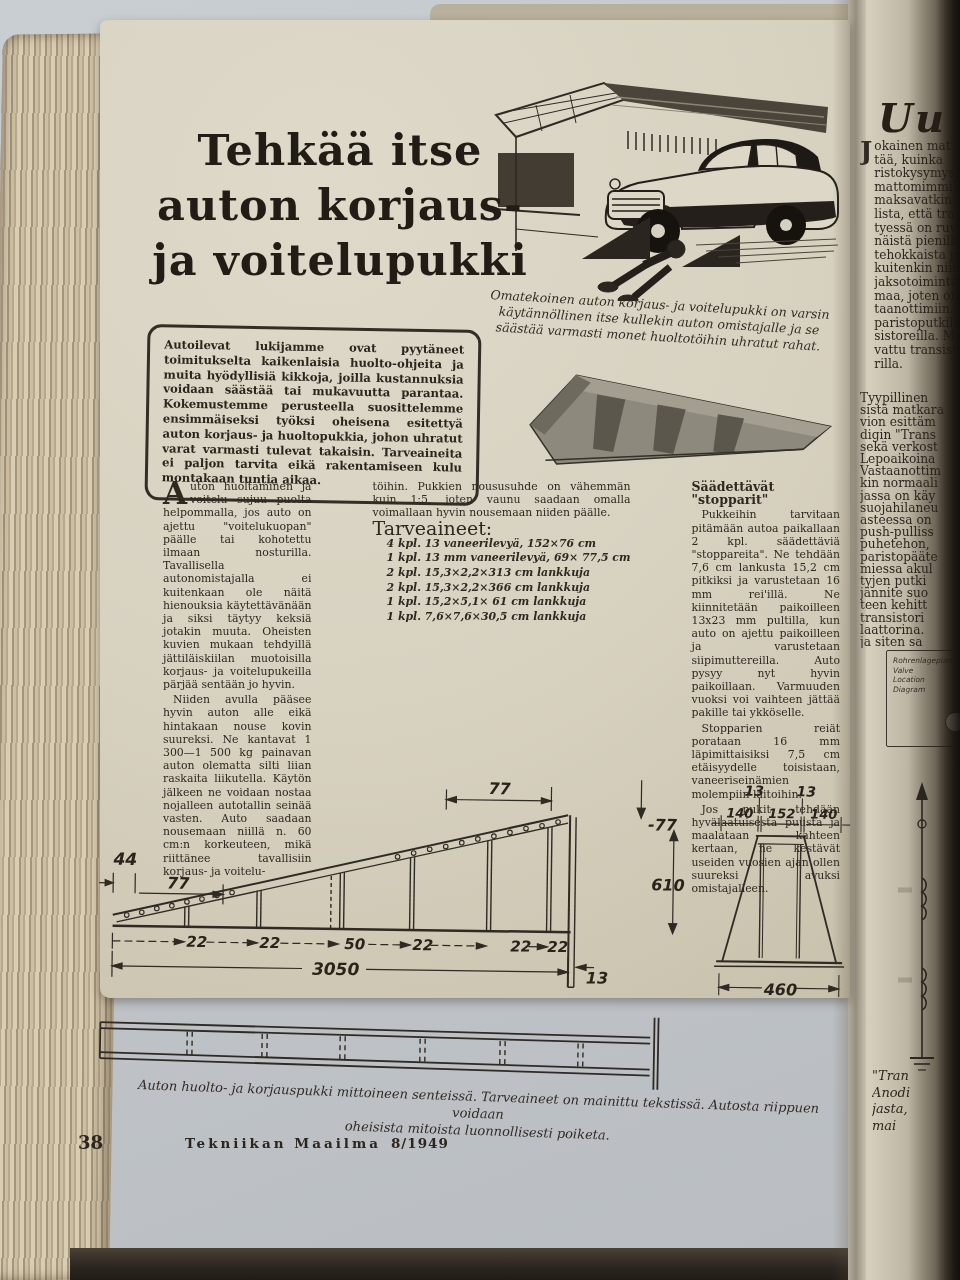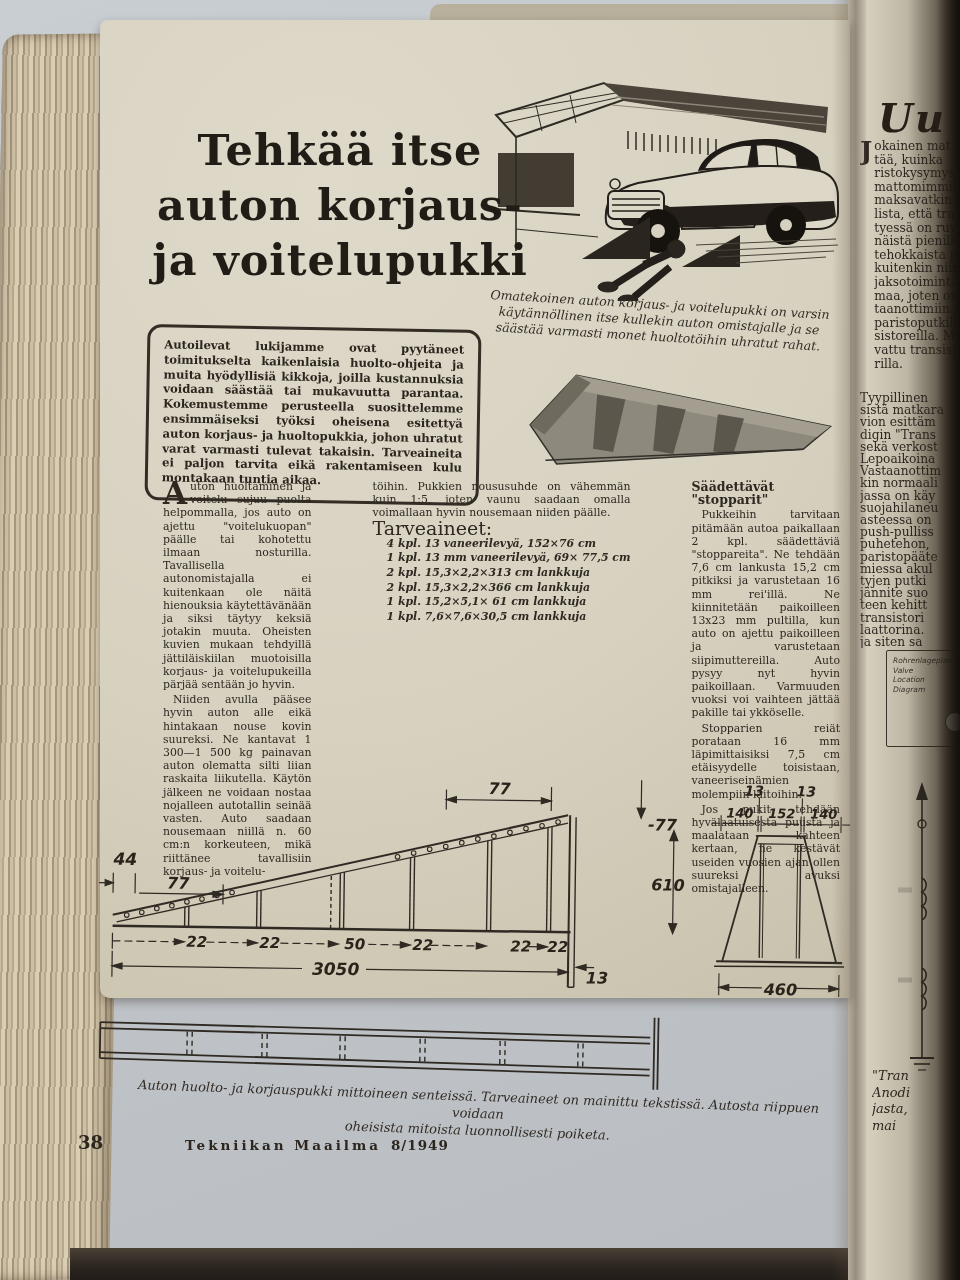--- a/index.html
+++ b/index.html
@@ -45,21 +45,21 @@
   .col{flex:1;font-size:10.9px;line-height:13.2px;text-align:justify;color:#2e2821;margin-left:47px;}
   .col p{margin:0 0 2px 0;text-indent:10px;}
   .col p.nofirst{text-indent:0;}
   .dropcap::first-letter{float:left;font-size:31px;line-height:25px;padding:1px 3px 0 0;font-weight:bold;}
   .mat-head{font-weight:normal;font-size:19px;margin:12px 0 8px 0;text-indent:0 !important;}
   .materials{font-style:italic;margin:0 0 10px 0;font-weight:bold;}
   .materials div{white-space:nowrap;line-height:14.6px;text-align:left;padding-left:14px;}
   .stop-head{font-weight:bold;font-size:12.5px;margin:0 0 3px 0;text-indent:0 !important;}
   .diagram-caption{left:15px;top:1068px;width:726px;text-align:center;font-style:italic;
          font-size:13px;line-height:17px;transform:rotate(2deg);color:#322c25;}
-  .footer{left:-22px;top:1112px;width:740px;display:flex;align-items:flex-end;}
+  .footer{left:-22px;top:1112px;width:740px;display:flex;align-items:center;}
   .footer .pnum{font-weight:bold;font-size:18px;}
   .footer .mag{font-weight:bold;font-size:13.5px;letter-spacing:3px;margin-left:82px;font-family:"DejaVu Serif",serif;}
   .footer .issue{font-weight:bold;font-size:13.5px;letter-spacing:1px;margin-left:10px;}
 
   
   svg text.dim{font-family:"DejaVu Sans",sans-serif;font-style:italic;font-weight:bold;fill:#29231b;}
   svg .ln{stroke:#2f2a23;fill:none;}
 
   
   .rp-heading{left:30px;top:94px;width:90px;font-style:italic;font-weight:bold;font-size:40px;

